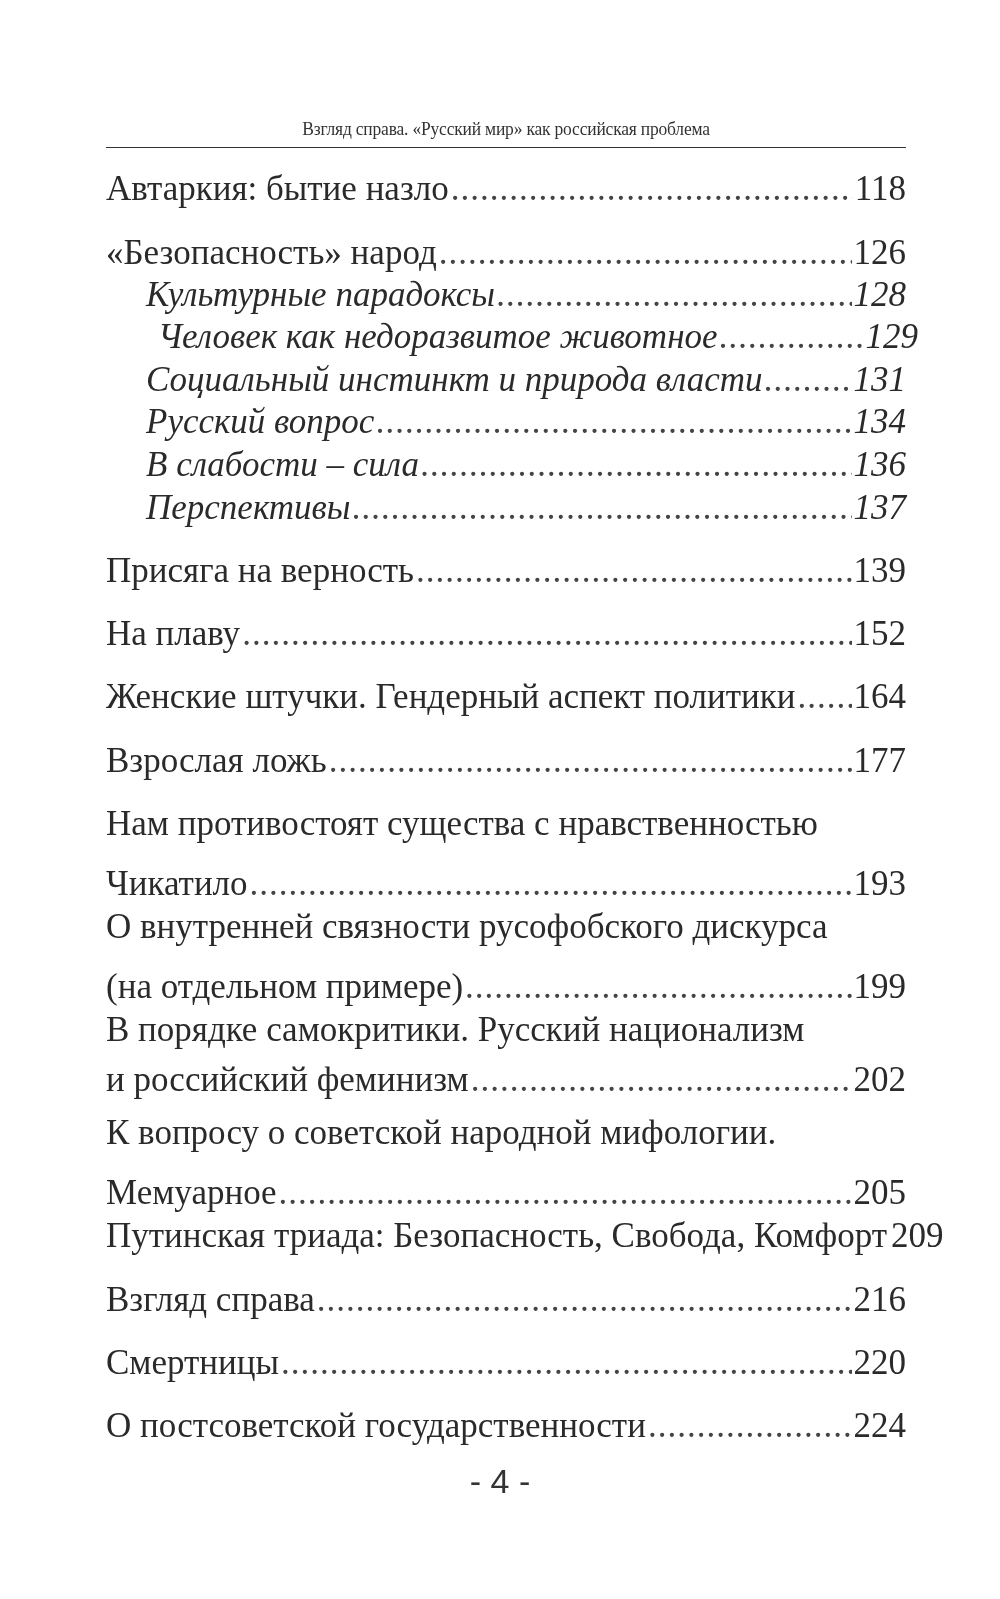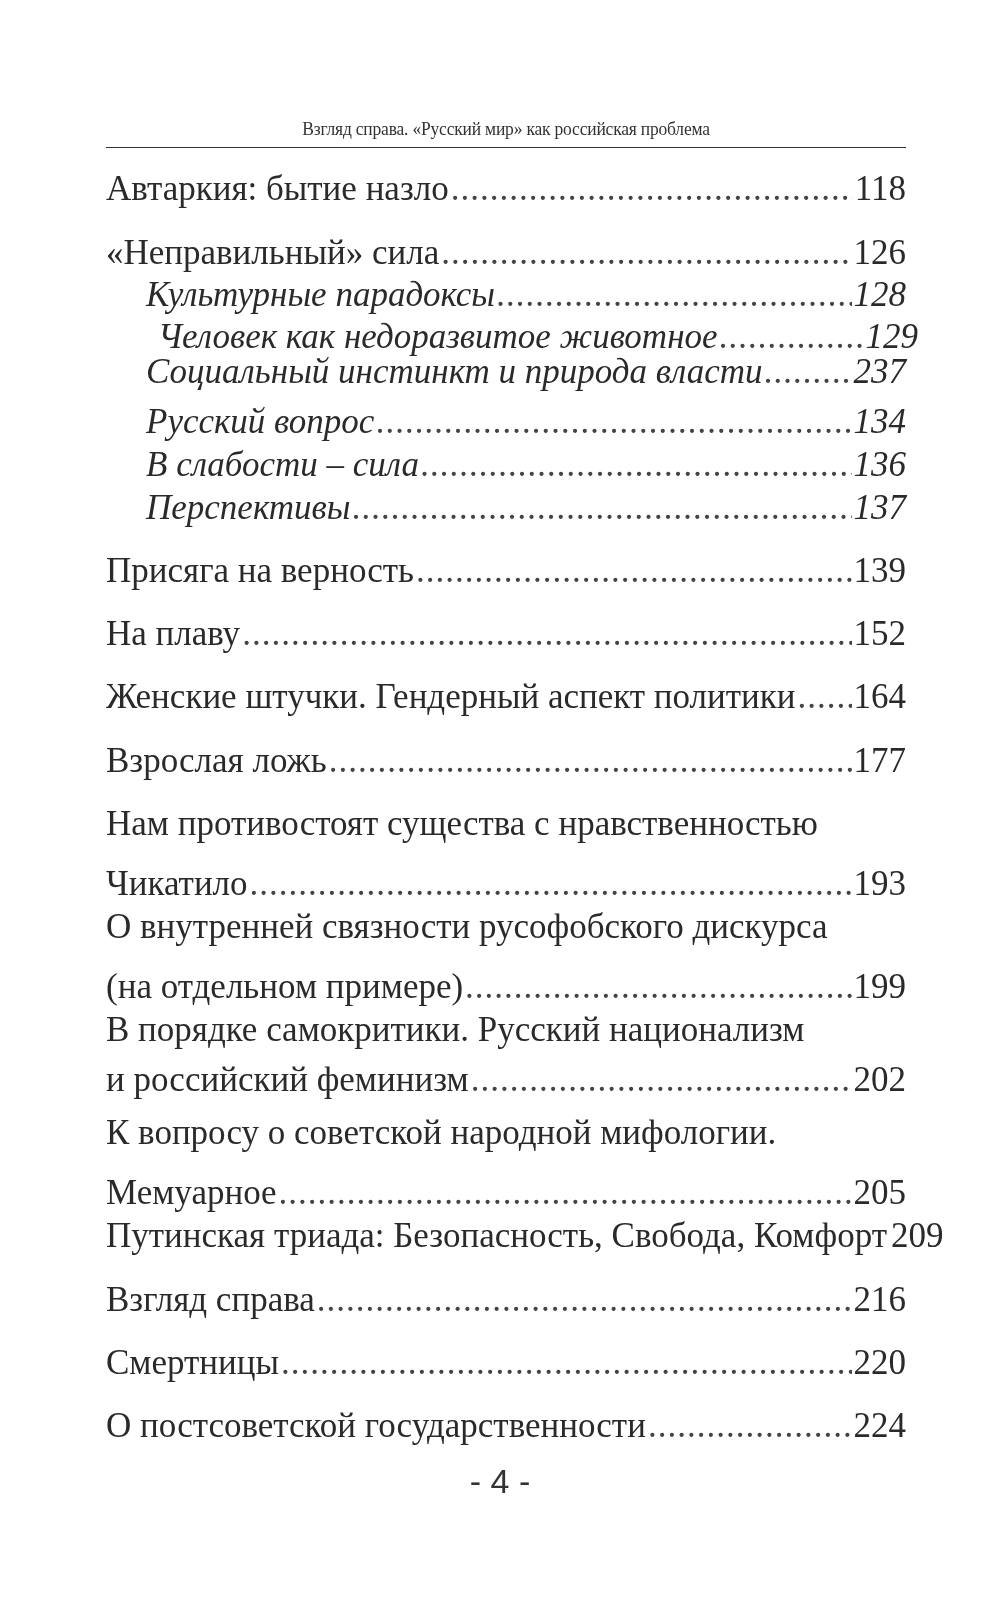--- a/index.html
+++ b/index.html
@@ -81,44 +81,44 @@
 <div class="toc" id="toc">
     <div class="entry" style="top: 8px;">
       <div class="line">
         <span class="title">Автаркия: бытие назло</span>
         <span class="dots"></span>
         <span class="page">118</span>
       </div>
     </div>
     <div class="entry" style="top: 72px;">
       <div class="line">
-        <span class="title">«Неправильный» сила</span>
+        <span class="title">«Безопасность» народ</span>
         <span class="dots"></span>
         <span class="page">126</span>
       </div>
     </div>
     <div class="entry sub" style="top: 114px;">
       <div class="line">
         <span class="title">Культурные парадоксы</span>
         <span class="dots"></span>
         <span class="page">128</span>
       </div>
     </div>
     <div class="entry sub" style="top: 156px; margin-left: 12px;">
       <div class="line">
         <span class="title">Человек как недоразвитое животное</span>
         <span class="dots"></span>
         <span class="page">129</span>
       </div>
     </div>
-    <div class="entry sub" style="top: 191px;">
+    <div class="entry sub" style="top: 199px;">
       <div class="line">
         <span class="title">Социальный инстинкт и природа власти</span>
         <span class="dots"></span>
-        <span class="page">237</span>
+        <span class="page">131</span>
       </div>
     </div>
     <div class="entry sub" style="top: 241px;">
       <div class="line">
         <span class="title">Русский вопрос</span>
         <span class="dots"></span>
         <span class="page">134</span>
       </div>
     </div>
     <div class="entry sub" style="top: 284px;">

